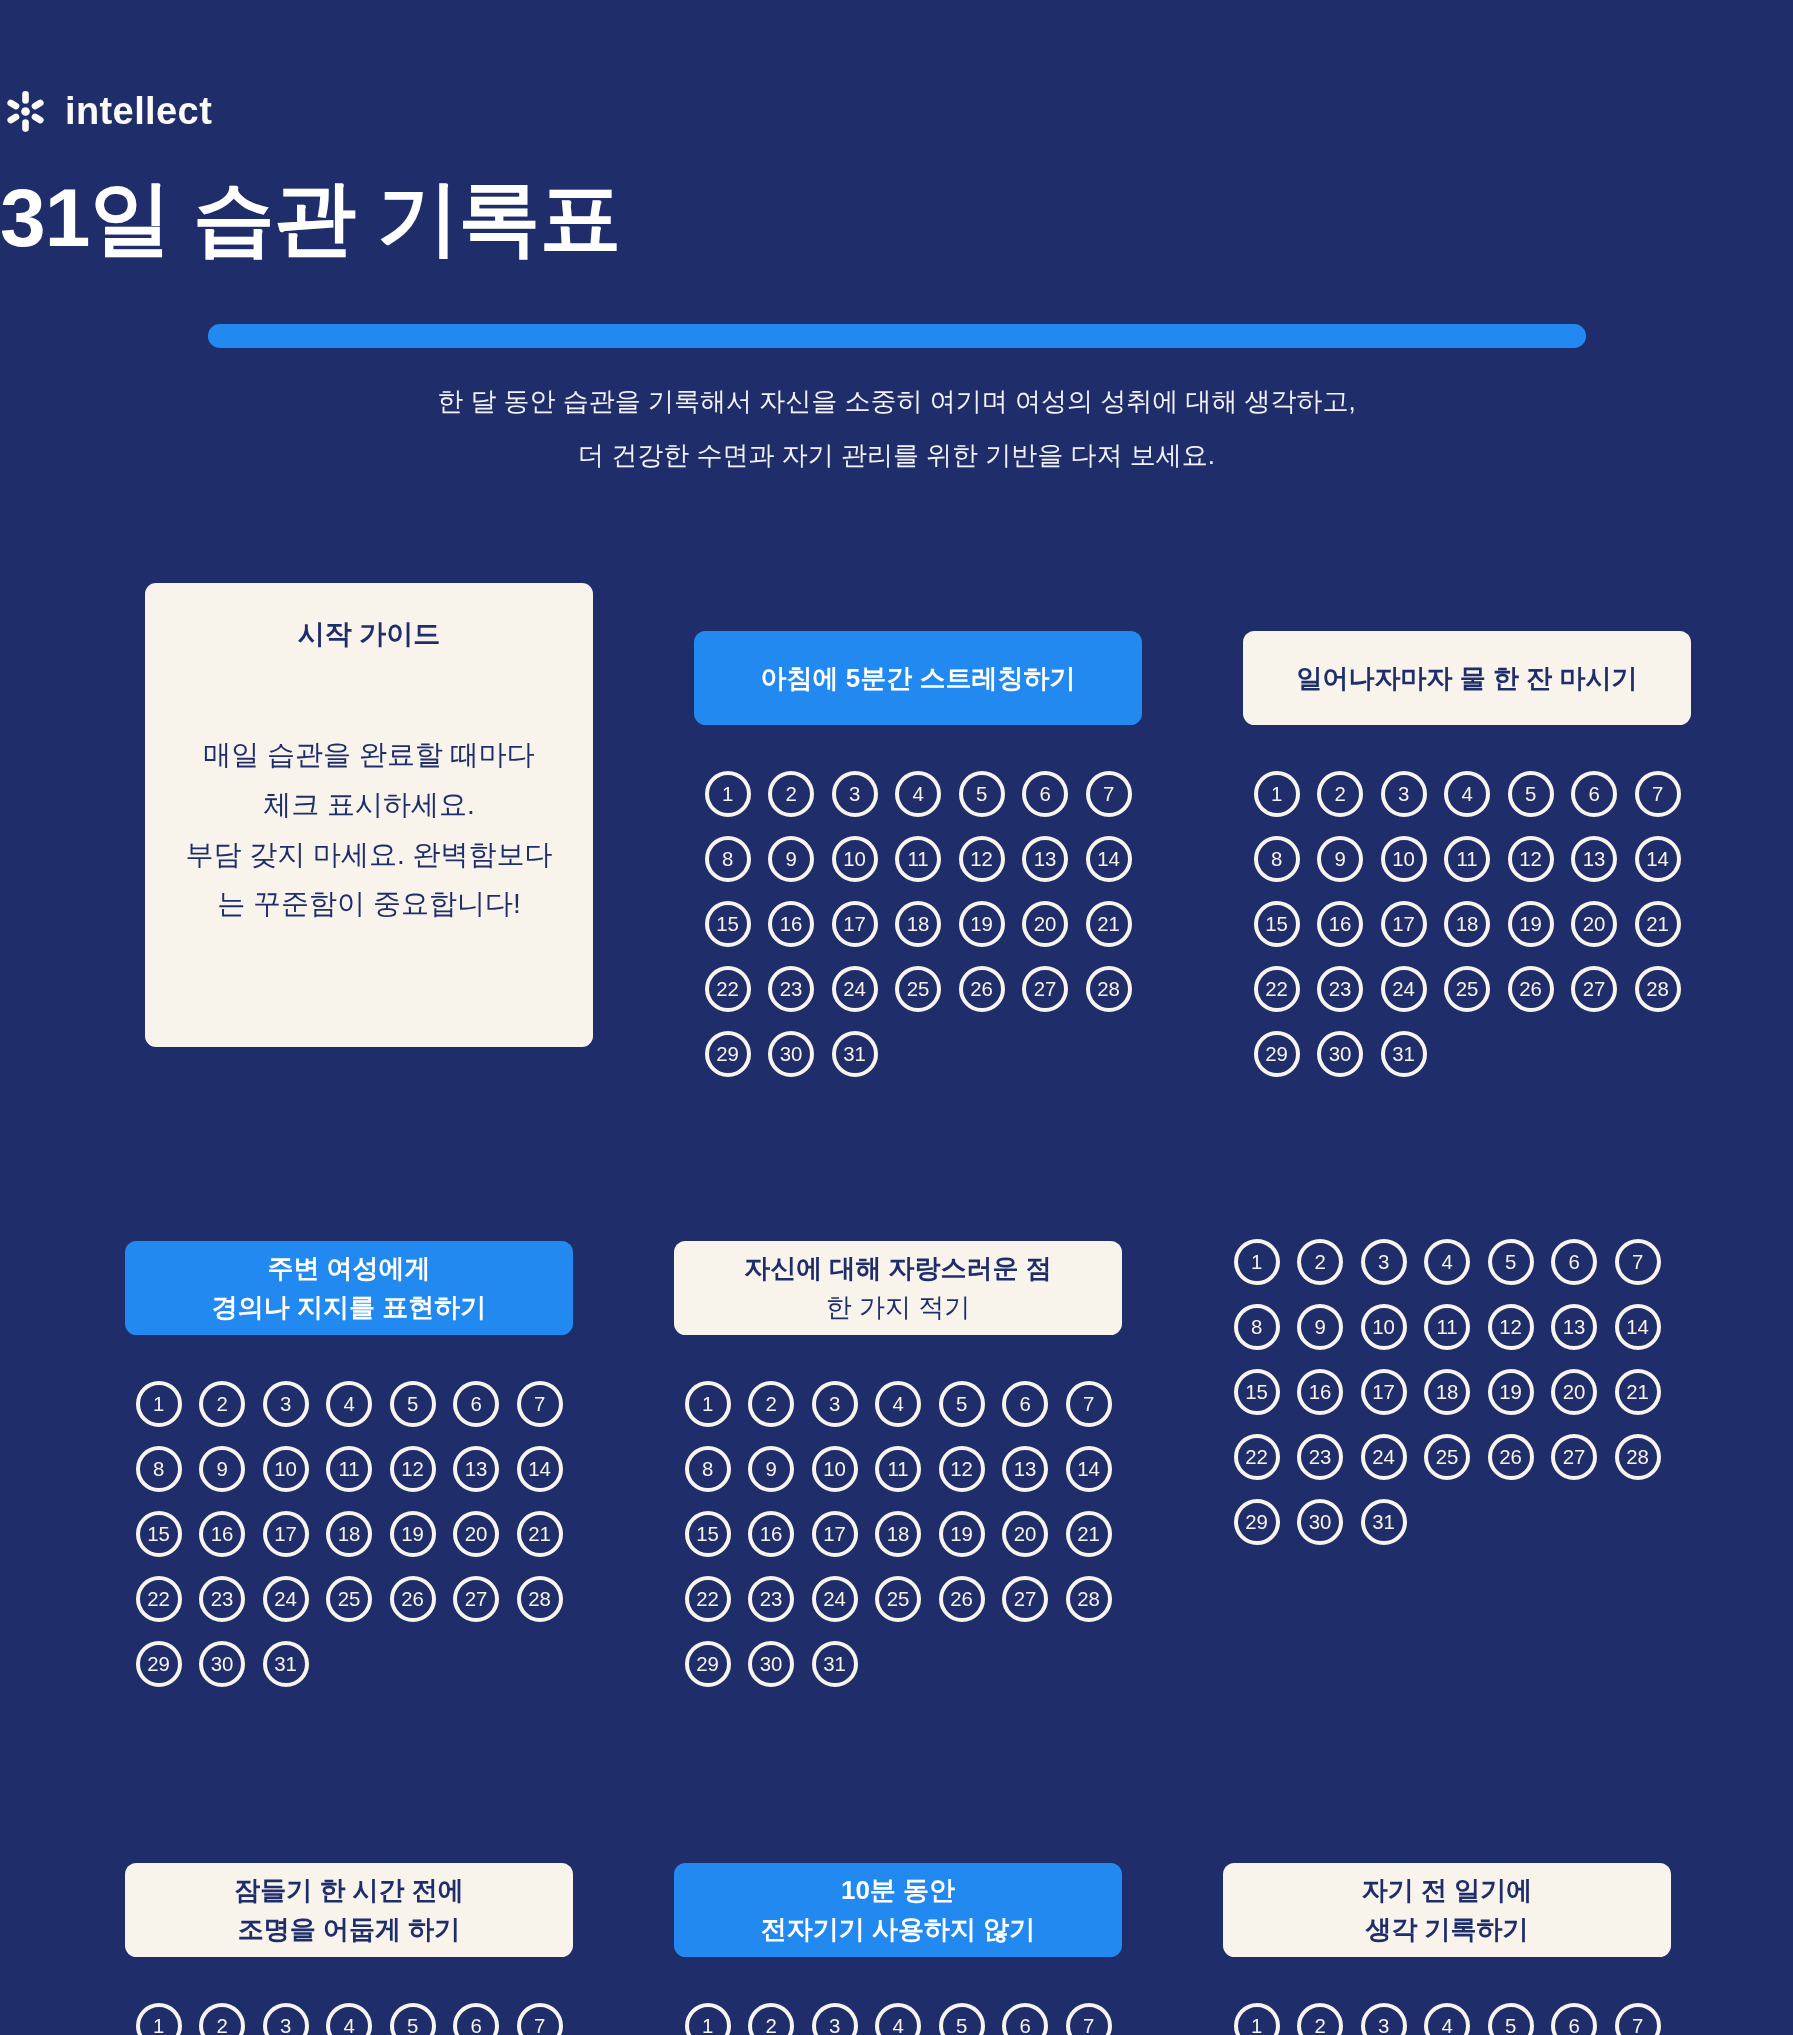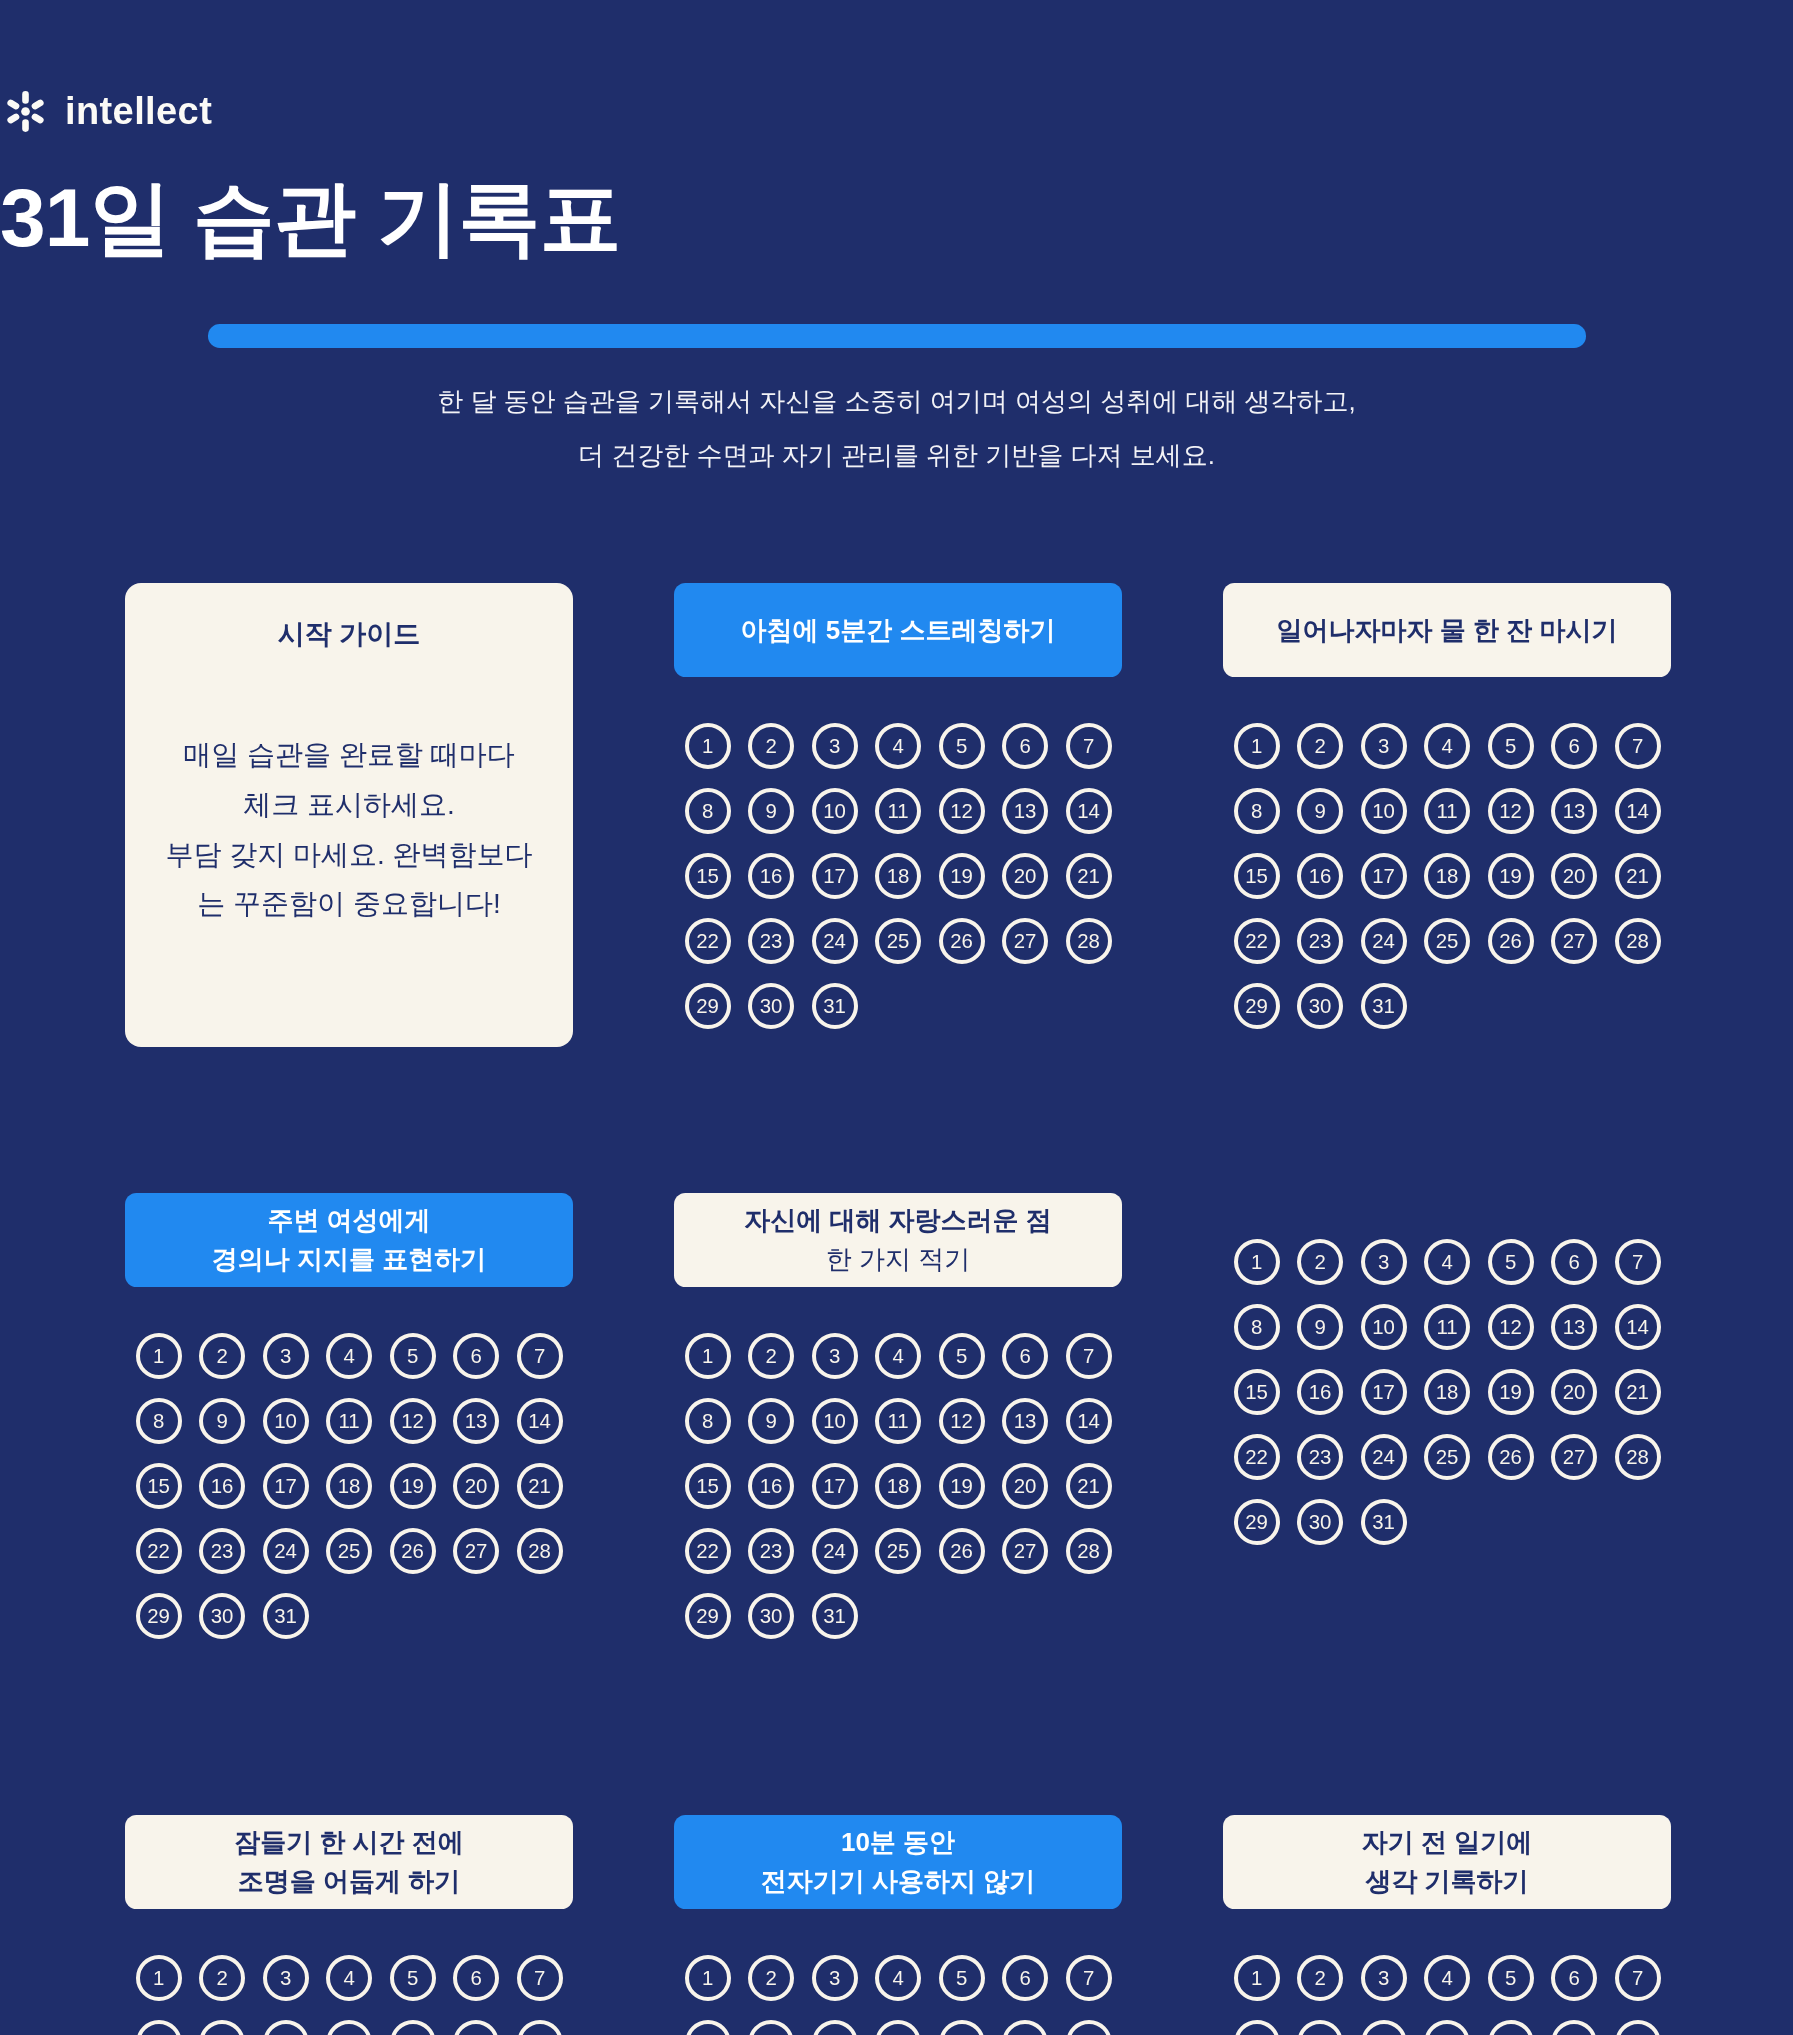--- a/index.html
+++ b/index.html
@@ -40,31 +40,31 @@
   }
   
   .card-row { position: absolute; left: 125px; display: flex; gap: 101px; }
   .row-1 { top: 583px; }
   .row-2 { top: 1193px; }
   .row-3 { top: 1815px; }
   .card { width: 448px; flex: 0 0 448px; }
   
   .guide-card {
     box-sizing: border-box; height: 464px;
-    background: var(--cream, #F8F4EB); border-radius: 16px;
-    color: var(--navy, #1F2E6B); text-align: center;
+    background: var(--cream, #F8F4EB); border-radius: 11px;
+    color: var(--navy, #1F2E6B); text-align: center; margin-left: 20px;
   }
   .guide-title { padding-top: 33px; font-size: 27px; font-weight: 700; }
   .guide-body { margin-top: 78px; font-size: 28px; font-weight: 400; line-height: 1.78; }
   
   .card-header {
     box-sizing: border-box; min-height: 94px; border-radius: 11.4px;
     display: flex; flex-direction: column; justify-content: center; align-items: center;
     text-align: left; padding: 8.1px 16.3px;
-    font-size: 26px; font-weight: 700; line-height: 1.5;
+    font-size: 26px; font-weight: 700; line-height: 1.5; margin-top: 48px;
   }
   .card-header.blue  { background: var(--accent, #2189F0); color: #FFFFFF; }
   .card-header.cream { background: var(--cream, #F8F4EB); color: var(--navy, #1F2E6B); }
   .header-line.light { font-weight: 400; }
   .circles {
     margin-top: 46px; padding: 0 10.6px;
     display: grid; grid-template-columns: repeat(7, 46px);
     column-gap: 17.5px; row-gap: 19px;
   }
   .day-circle {

